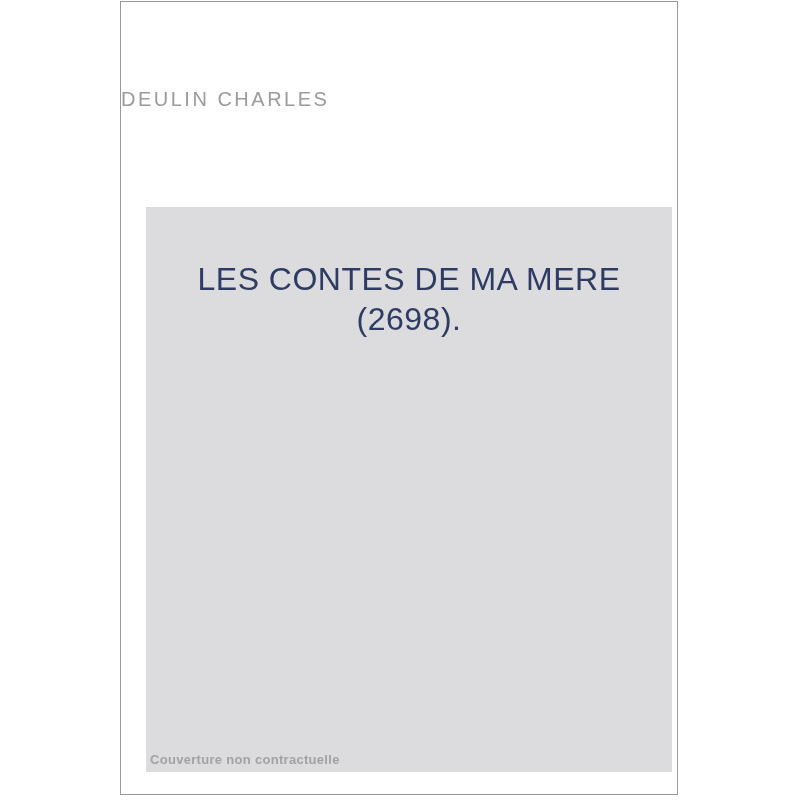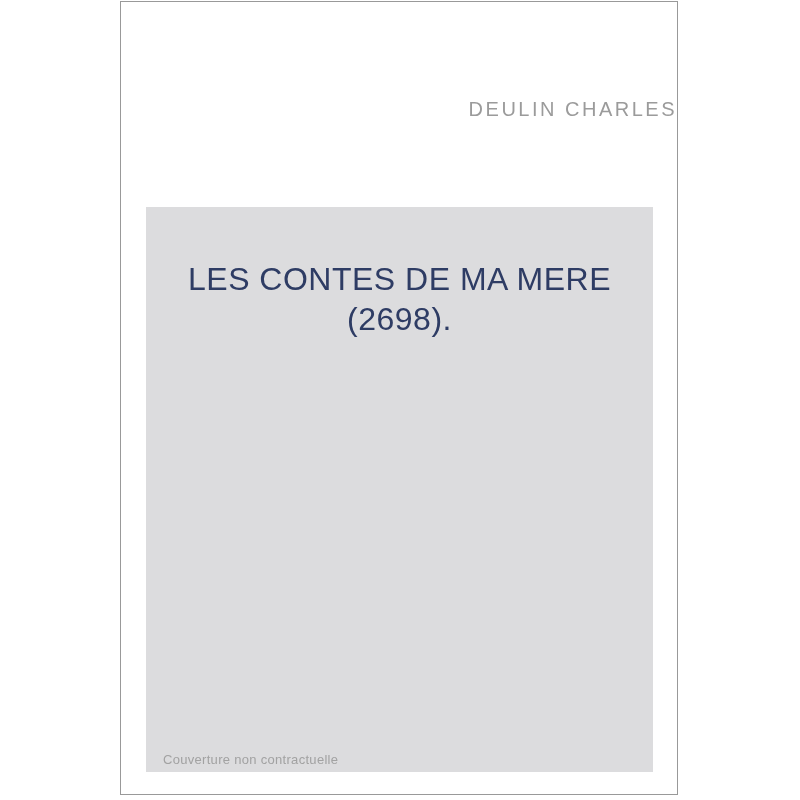--- a/index.html
+++ b/index.html
@@ -19,56 +19,57 @@
     height: 794px;
     background: #ffffff;
     border: 1px solid var(--card_border, #999999);
     box-sizing: border-box;
   }
   .author {
     position: absolute;
     top: 86px;
     left: 0;
     width: 100%;
-    text-align: right;
+    text-align: left;
     font-size: 20px;
     font-weight: 300;
     letter-spacing: 2.5px;
     color: var(--author, #9b9b9b);
     white-space: nowrap;
-    margin-top: 10px;
   }
   .cover-box {
     position: absolute;
     left: 25px;
     top: 205px;
     width: 507px;
     height: 565px;
     background: var(--box_bg, #dcdcde);
+    padding-left: 19px;
   }
   .title {
     position: absolute;
     top: 52px;
     left: 0;
     width: 100%;
     text-align: center;
     color: var(--title, #2e3c64);
     font-size: 32px;
     line-height: 40px;
     font-weight: 400;
     letter-spacing: 0.5px;
   }
   .disclaimer {
     position: absolute;
-    left: 17px;
+    left: 4px;
     bottom: 5px;
     font-size: 13px;
     letter-spacing: 0.3px;
     color: var(--note, #a2a2a2);
     white-space: nowrap;
+    font-weight: bold;
   }
 </style>
 </head>
 <body>
 
 <div class="page-card">
   <div class="author">DEULIN CHARLES</div>
 
   <div class="cover-box">
     <div class="title">

